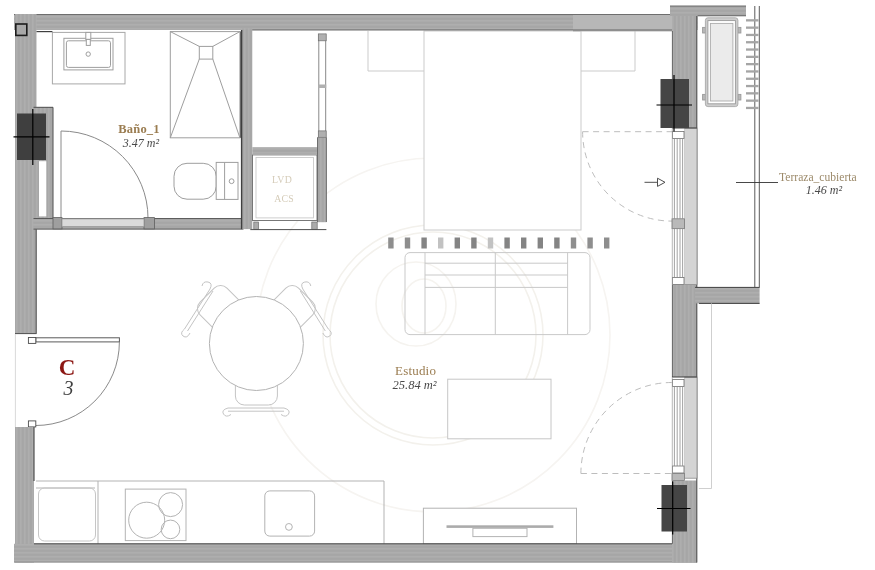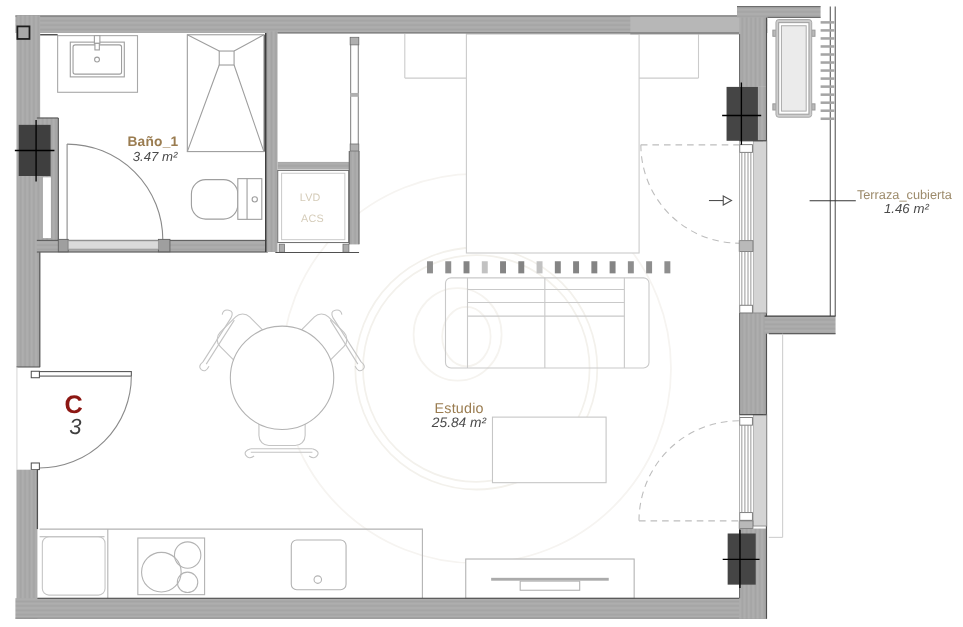--- a/index.html
+++ b/index.html
@@ -1,17 +1,17 @@
 <!DOCTYPE html>
 <html><head>
 <meta charset="utf-8">
 <style>
 html,body{margin:0;padding:0;background:#fff;}
 .page{position:relative;width:875px;height:570px;background:#fff;overflow:hidden;
-font-family:Liberation Sans, sans-serif;}
+font-family:Liberation Serif, serif;}
 svg{position:absolute;left:0;top:0;}
 </style>
 </head>
 <body>
 <div class="page">
 <svg width="875" height="570" viewBox="0 0 875 570">
 <defs>
 <pattern id="wh" width="4" height="4" patternUnits="userSpaceOnUse">
 <rect width="4" height="4" fill="#a9a9a9"></rect>
 <rect y="0" width="4" height="1.4" fill="#aeaeae"></rect>

